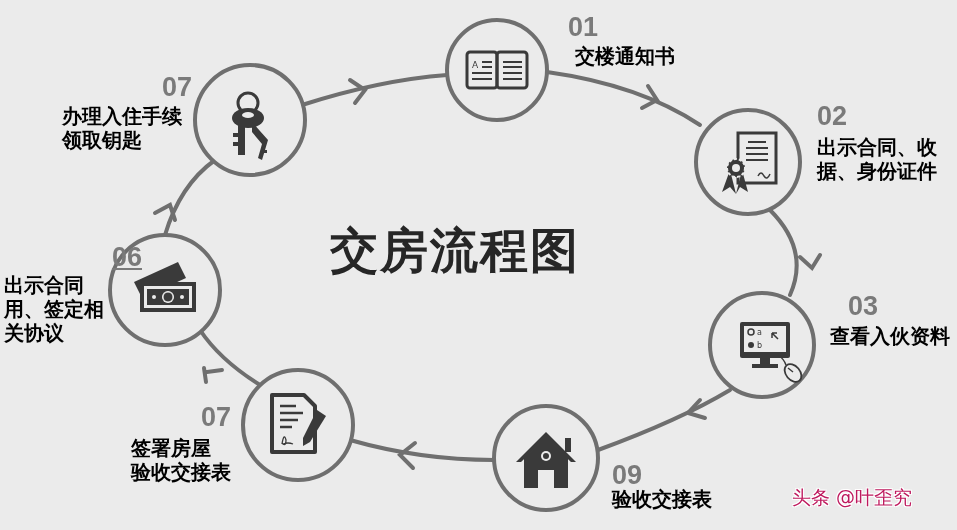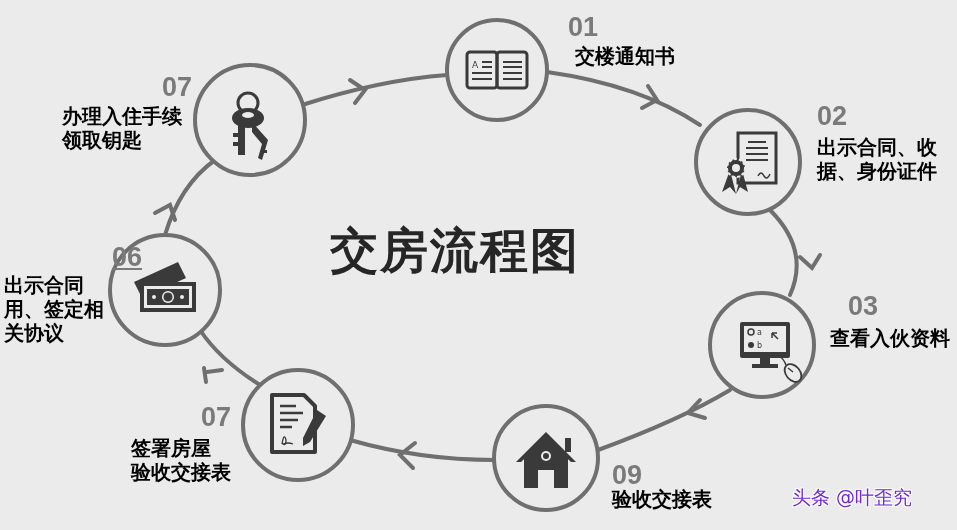--- a/index.html
+++ b/index.html
@@ -34,21 +34,21 @@
       font-size: 48px;
       font-weight: bold;
       color: #262626;
       letter-spacing: 2px;
       line-height: 1;
     }
     .watermark {
       position: absolute;
       left: 792px; top: 485px;
       font-size: 19px;
-      color: #6d28d9;
+      color: #be185d;
       text-shadow: 1px 1px 0 #fff, -1px -1px 0 #fff, 1px -1px 0 #fff, -1px 1px 0 #fff;
     }
   </style>
 </head>
 <body>
 
 <svg id="canvas" width="957" height="530" viewBox="0 0 957 530">
 
   <g fill="none" stroke="#6f6f6f" stroke-width="4" stroke-linecap="round">
     <path d="M 302 105 Q 380 80 447 75"></path>
@@ -167,21 +167,21 @@
 </svg>
 
 <div class="step-num" style="left:568px; top:14px;">01</div>
 <div class="step-text" style="left:575px; top:44px;">交楼通知书</div>
 
 <div class="step-num" style="left:817px; top:103px;text-align:center;">02</div>
 <div class="step-text" style="left:817px; top:135px;">出示合同、收
 据、身份证件</div>
 
 <div class="step-num" style="left:830px; top:293px;margin-left:18px;">03</div>
-<div class="step-text" style="left:830px; top:326px;">查看入伙资料</div>
+<div class="step-text" style="left:830px; top:326px;font-family:Liberation Mono, monospace;">查看入伙资料</div>
 
 <div class="step-num" style="left:612px; top:462px;">09</div>
 <div class="step-text" style="left:612px; top:487px;">验收交接表</div>
 
 <div class="step-num right" style="right:726px; top:404px;">07</div>
 <div class="step-text right" style="right:726px; top:436px;">签署房屋
 验收交接表</div>
 
 <div class="step-num right" style="right:815px; top:244px;text-decoration:underline;">06</div>
 <div class="step-text right" style="right:853px; top:273px;">出示合同

